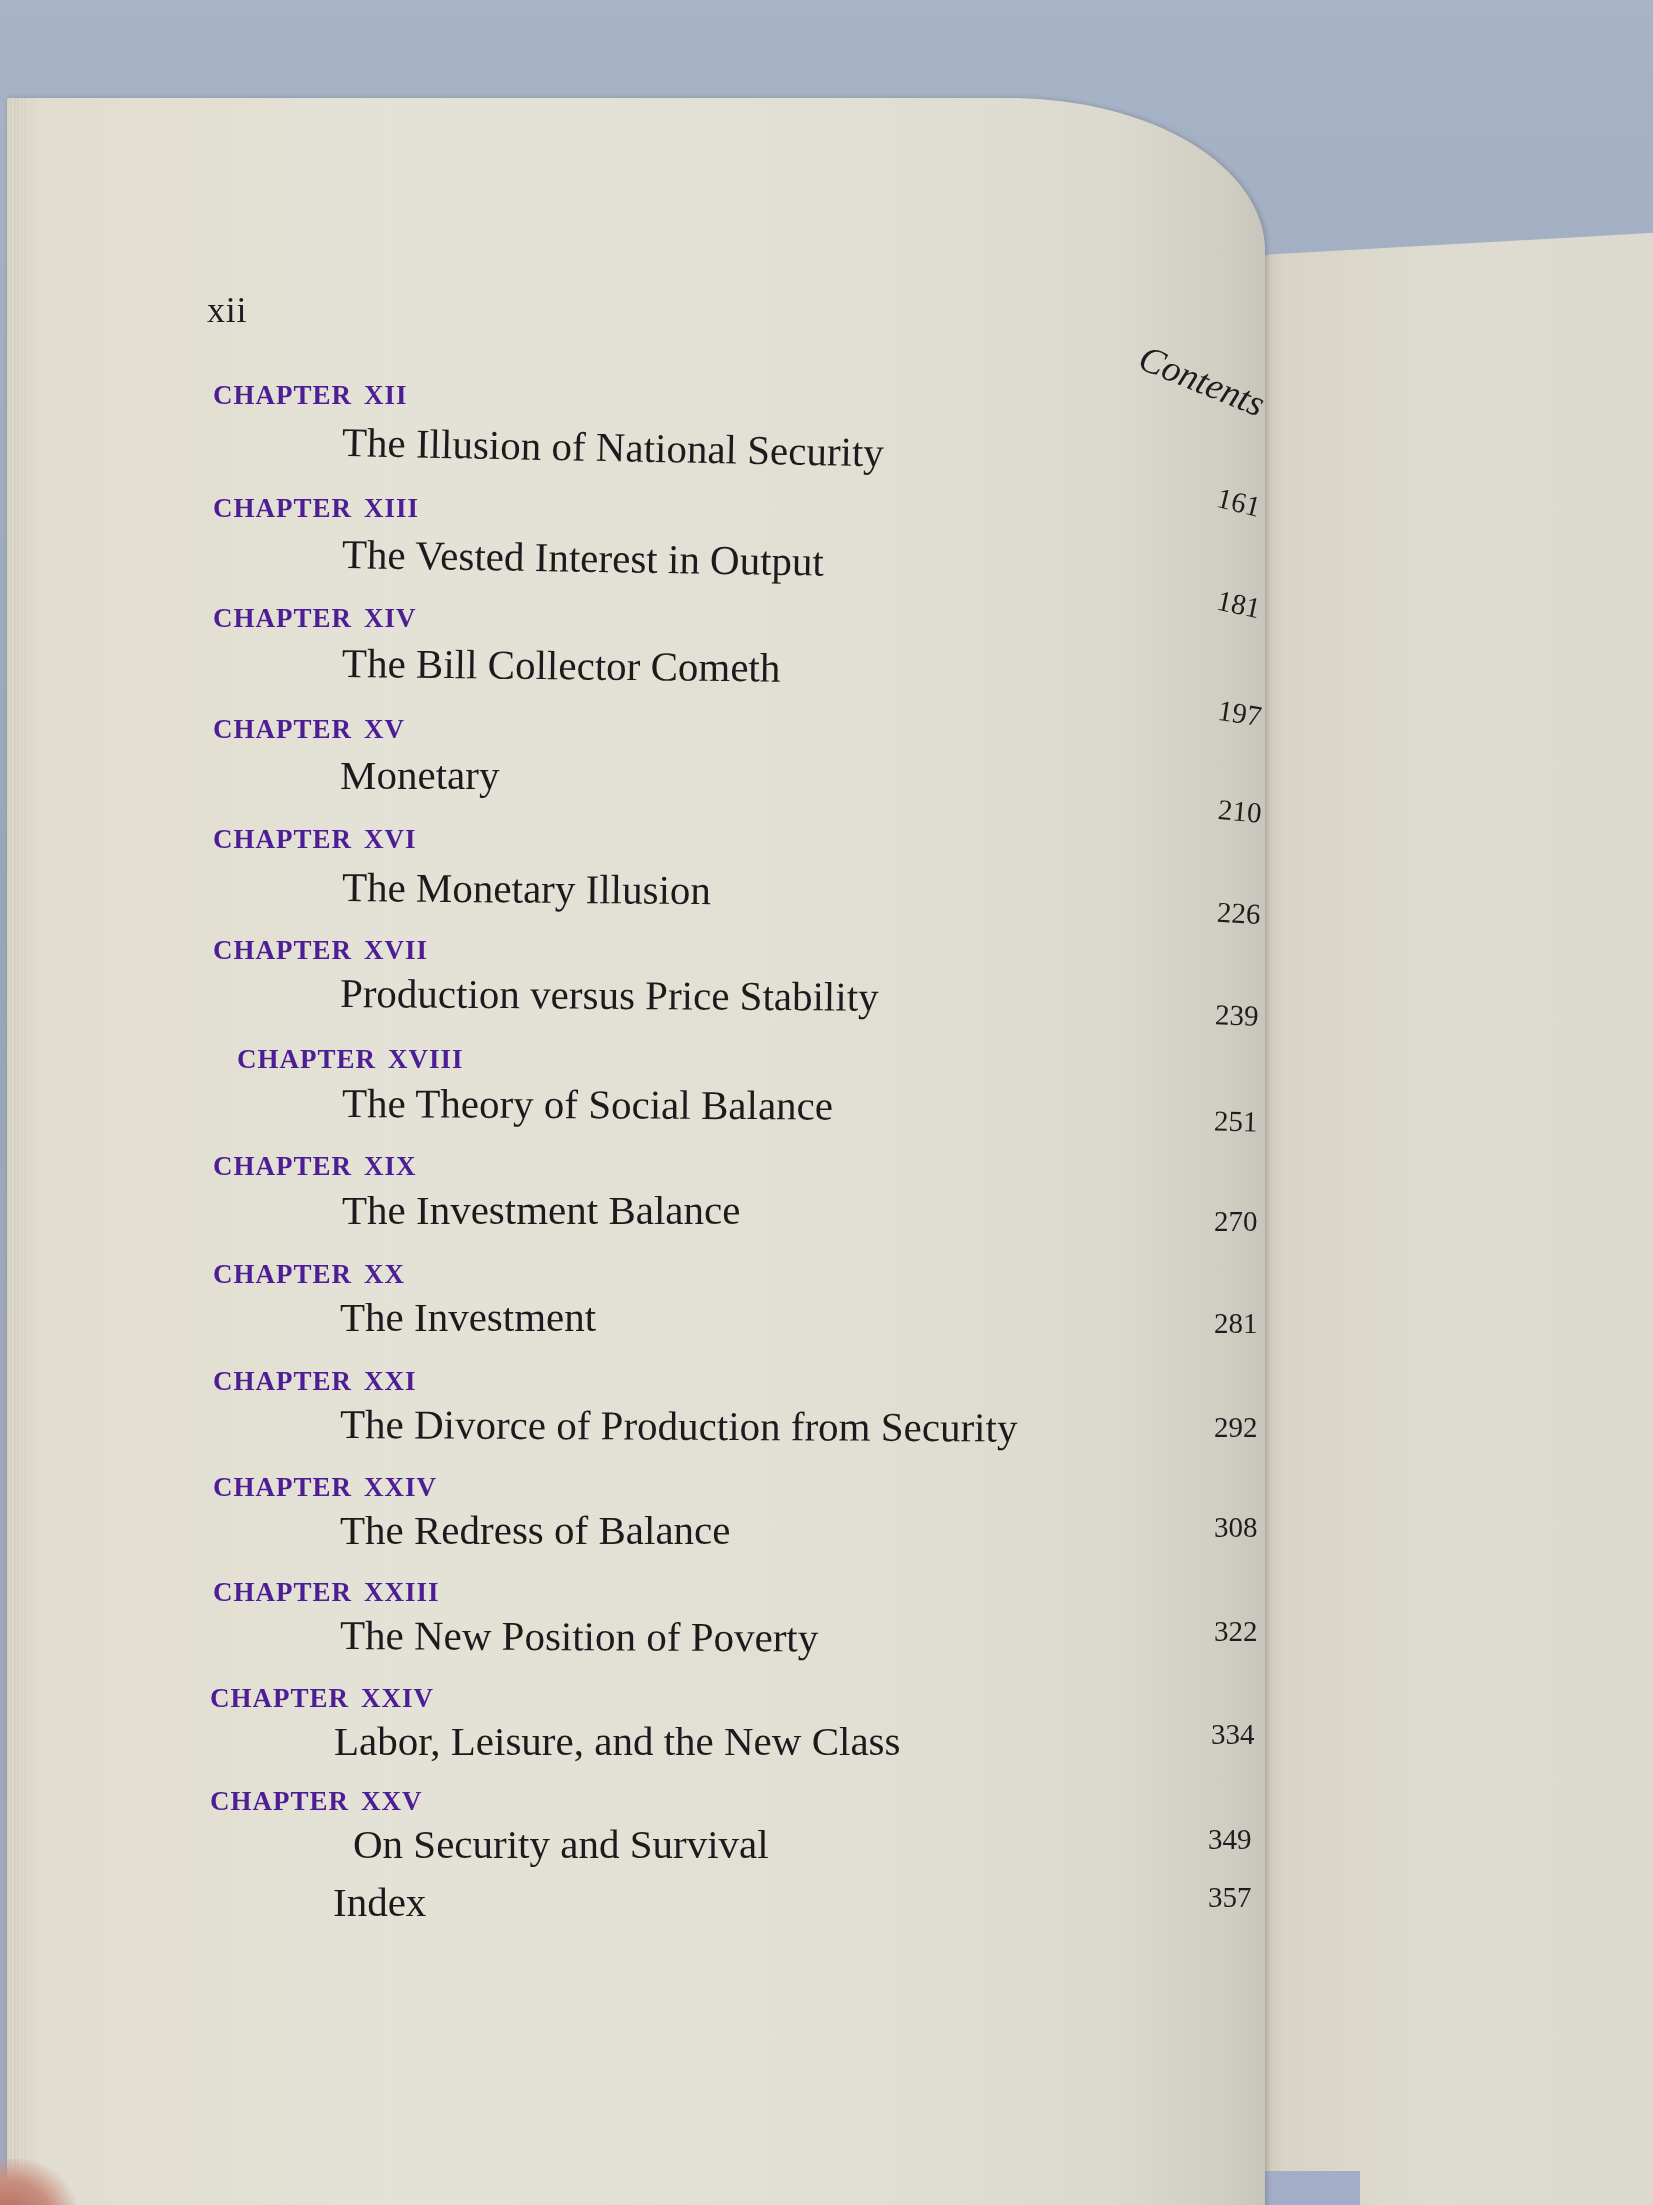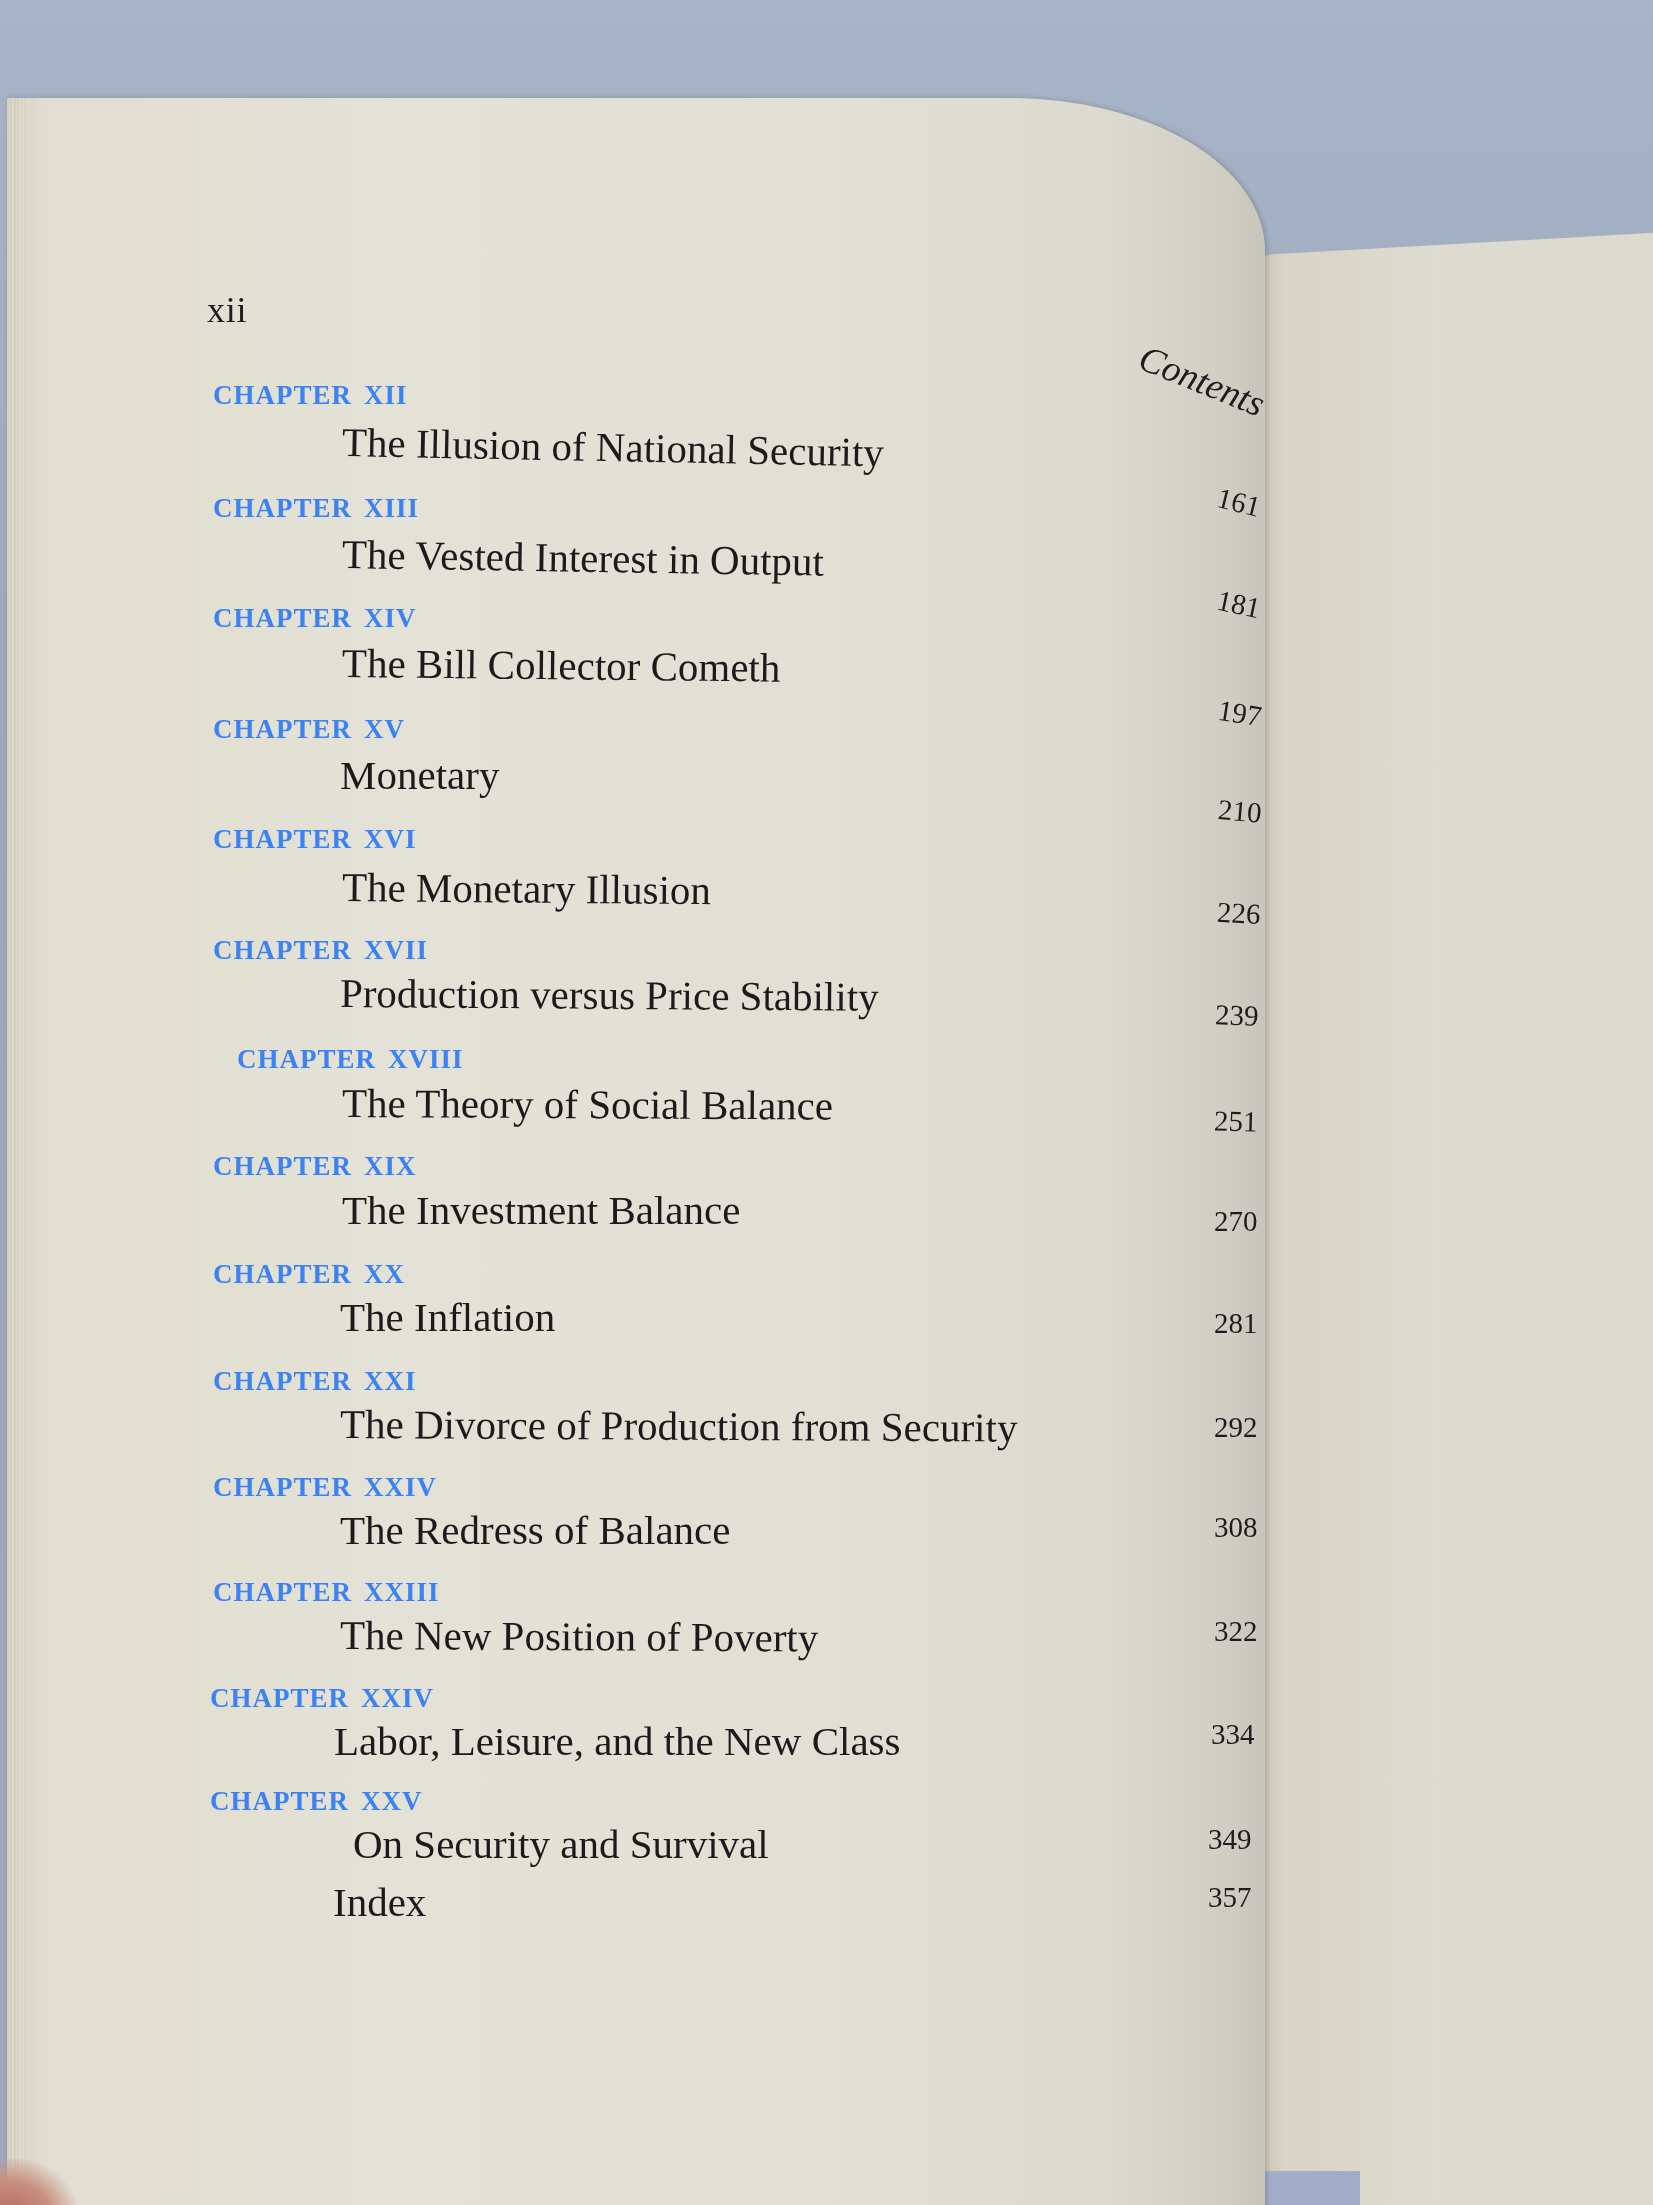--- a/index.html
+++ b/index.html
@@ -81,21 +81,21 @@
     top: 0;
     width: 1654px;
     height: 2205px;
   }
   .chapter-label {
     position: absolute;
     font-family: "Liberation Serif", "DejaVu Serif", serif;
     font-size: 27px;
     font-weight: bold;
     letter-spacing: 1px;
-    color: #3b82f6;
+    color: #4c1d95;
     white-space: nowrap;
   }
   .chapter-label .numeral {
     margin-left: 12px;
   }
   .chapter-title {
     position: absolute;
     font-family: "Liberation Serif", "DejaVu Serif", serif;
     font-size: 41px;
     color: #1b1b1d;
@@ -177,21 +177,21 @@
 
   <div class="chapter-label" style="left:213px;top:1151px;">
     <span>CHAPTER</span><span class="numeral">XIX</span>
   </div>
   <div class="chapter-title" style="left:342px;top:1186px;">The Investment Balance</div>
   <div class="page-num" style="left:1214px;top:1205px;">270</div>
 
   <div class="chapter-label" style="left:213px;top:1259px;">
     <span>CHAPTER</span><span class="numeral">XX</span>
   </div>
-  <div class="chapter-title" style="left:340px;top:1293px;">The Inflation</div>
+  <div class="chapter-title" style="left:340px;top:1293px;">The Investment</div>
   <div class="page-num" style="left:1214px;top:1307px;">281</div>
 
   <div class="chapter-label" style="left:213px;top:1366px;">
     <span>CHAPTER</span><span class="numeral">XXI</span>
   </div>
   <div class="chapter-title" style="left:340px;top:1400px;transform:rotate(0.3deg);">The Divorce of Production from Security</div>
   <div class="page-num" style="left:1214px;top:1411px;">292</div>
 
   <div class="chapter-label" style="left:213px;top:1472px;">
     <span>CHAPTER</span><span class="numeral">XXIV</span>

